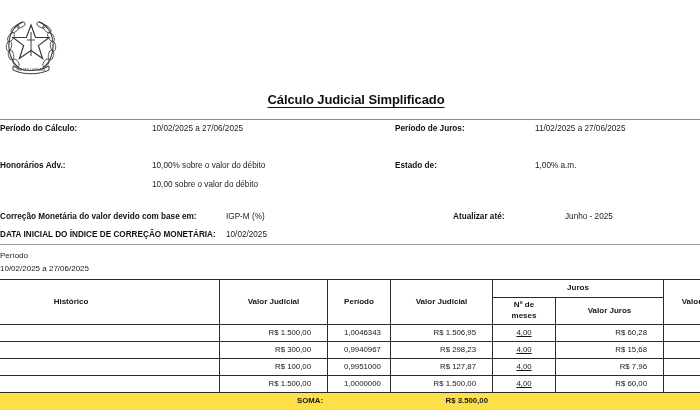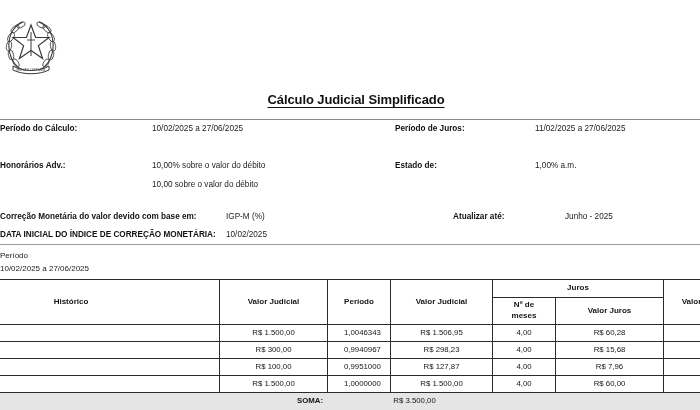--- a/index.html
+++ b/index.html
@@ -147,39 +147,39 @@
     color: #151515;
   }
   table.calc th {
     font-weight: bold;
     text-align: center;
     background: #ffffff;
     font-size: 8px;
     height: 13px;
   }
   td.hist { text-align: left; }
-  td.num  { text-align: center; }
-  td.ctr  { text-align: center; }
+  td.num  { text-align: right; }
+  td.ctr  { text-align: center; text-decoration: underline; }
 
   tr.data-row td { height: 12px; }
 
   
   table.totals {
     width: 100%;
     border-collapse: collapse;
     font-size: 7.8px;
     table-layout: fixed;
   }
   table.totals td {
     padding: 3px 4px;
     border: none;
     line-height: 1.4;
     color: #151515;
   }
-  tr.shade td { background: #e5e5e5; }
+  tr.shade td { background: #fde047; }
   td.t-label {
     text-align: right;
     font-weight: bold;
     padding-right: 10px;
   }
   td.t-value {
     text-align: right;
     font-weight: bold;
   }
   td.t-value-normal {
@@ -352,21 +352,21 @@
         <col style="width:63px">
         <col style="width:102px">
         <col style="width:63px">
         <col style="width:108px">
         <col style="width:125px">
       </colgroup>
       <tbody id="totals-body">
           <tr class="shade">
             <td></td>
             <td class="t-label">SOMA:</td>
-            <td class="t-value-normal" colspan="2" style="text-align: center; padding-left: 14px;">R$ 3.500,00</td>
+            <td class="t-value-normal" colspan="2" style="text-align: right; padding-left: 14px; font-weight: bold;">R$ 3.500,00</td>
             <td colspan="3"></td>
           </tr>
           <tr class="shade">
             <td colspan="1"></td>
             <td class="t-label" colspan="5">SUBTOTAL:</td>
             <td class="t-value" colspan="1">R$ 3.644,37</td>
           </tr>
         </tbody>
     </table>
 

